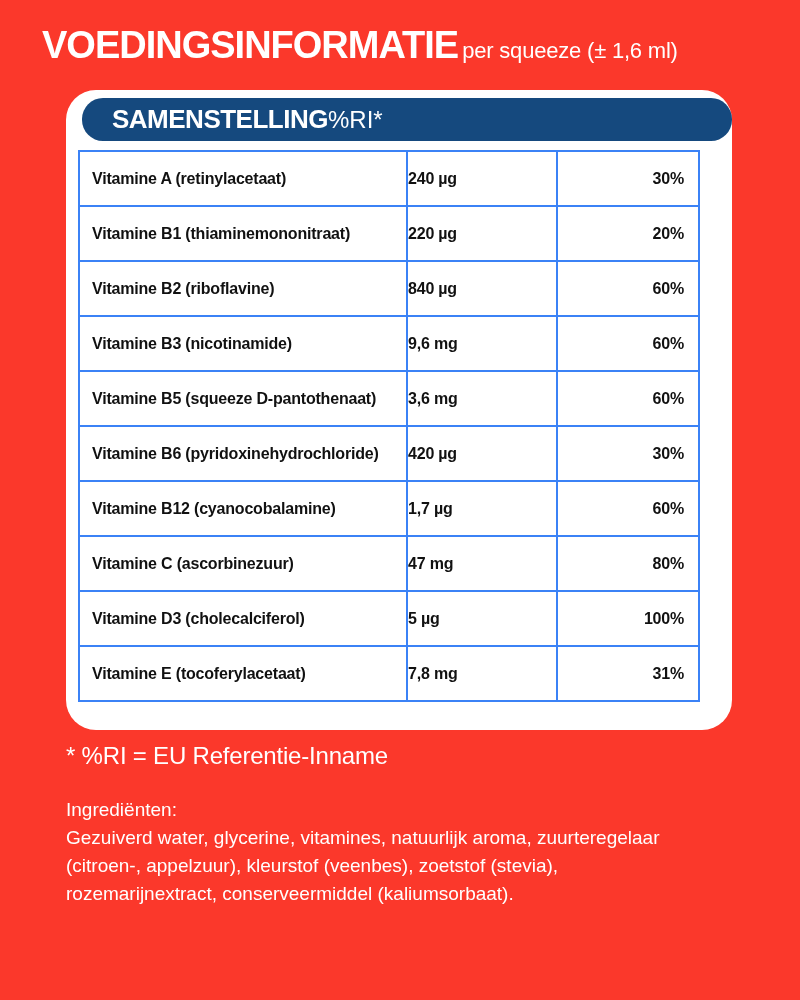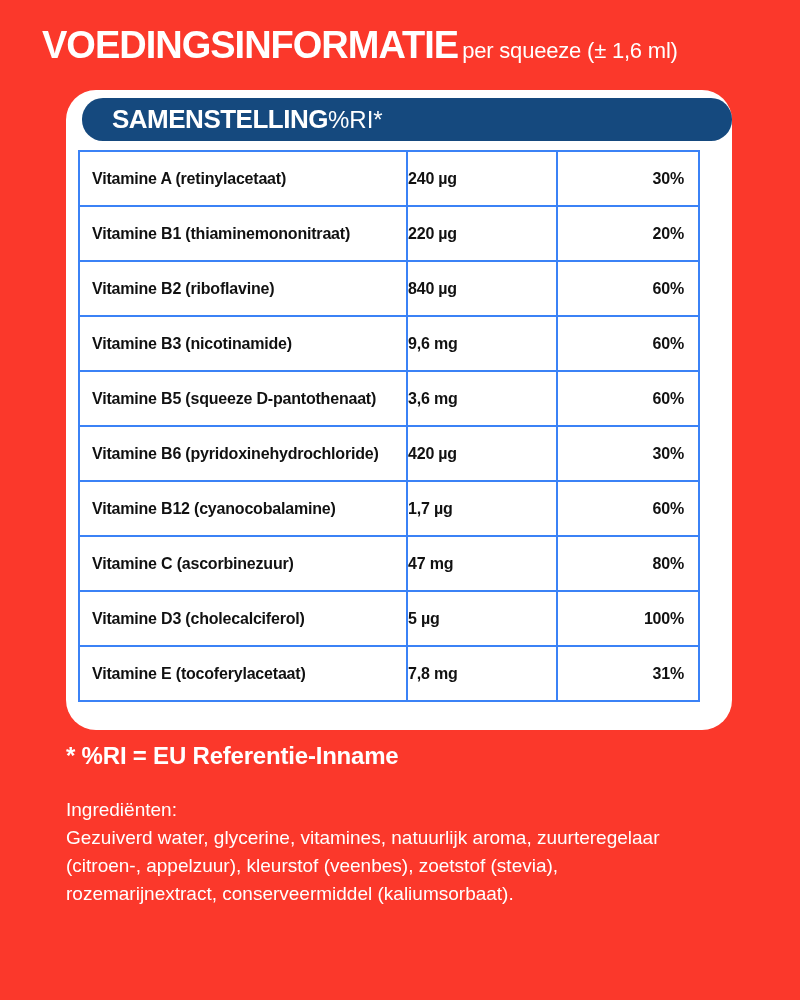--- a/index.html
+++ b/index.html
@@ -94,21 +94,21 @@
   }
   .comp-table td.name   { width: 328px; padding-left: 12px; }
   .comp-table td.amount { width: 150px; padding-left: 0; }
   .comp-table td.ri     { width: 142px; text-align: right; padding-right: 14px; }
   .footnote {
     position: absolute;
     left: 66px;
     top: 742px;
     color: var(--text-white);
     font-size: 24px;
-    font-weight: 700;
+    font-weight: 400;
     letter-spacing: -0.2px;
   }
   .ingredients {
     position: absolute;
     left: 66px;
     top: 796px;
     width: 690px;
     color: var(--text-white);
     font-size: 19px;
     font-weight: 400;

